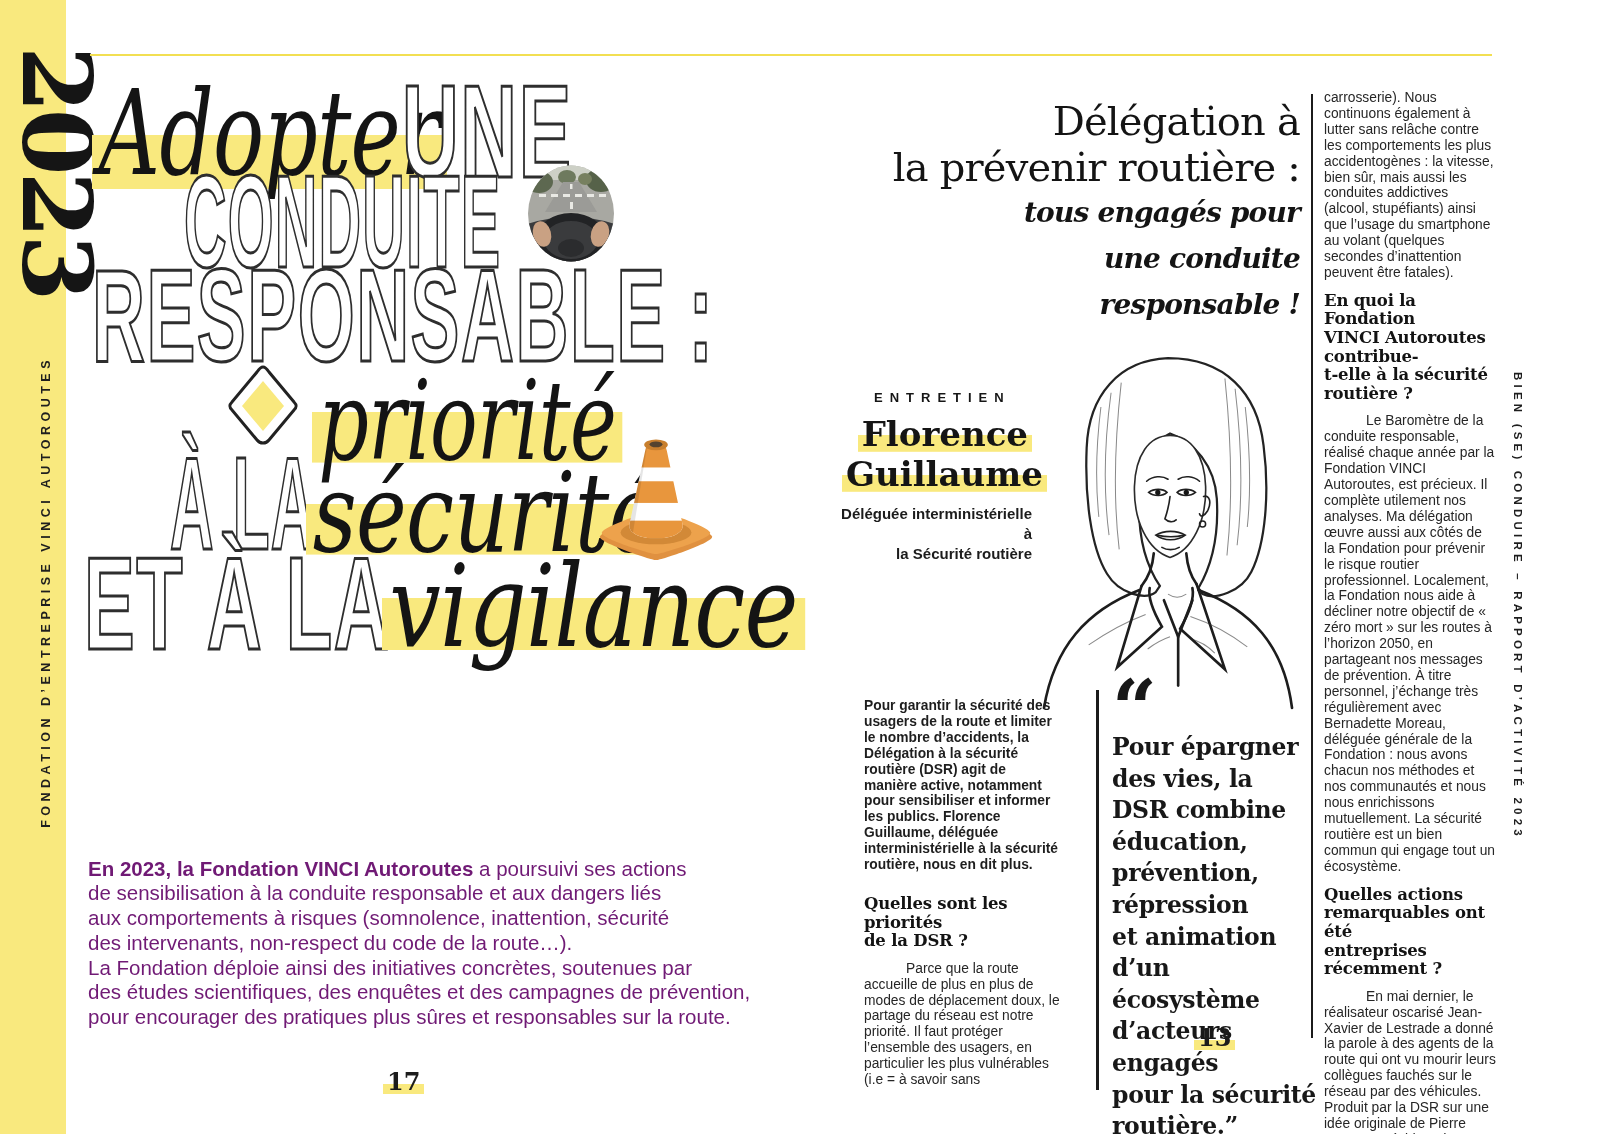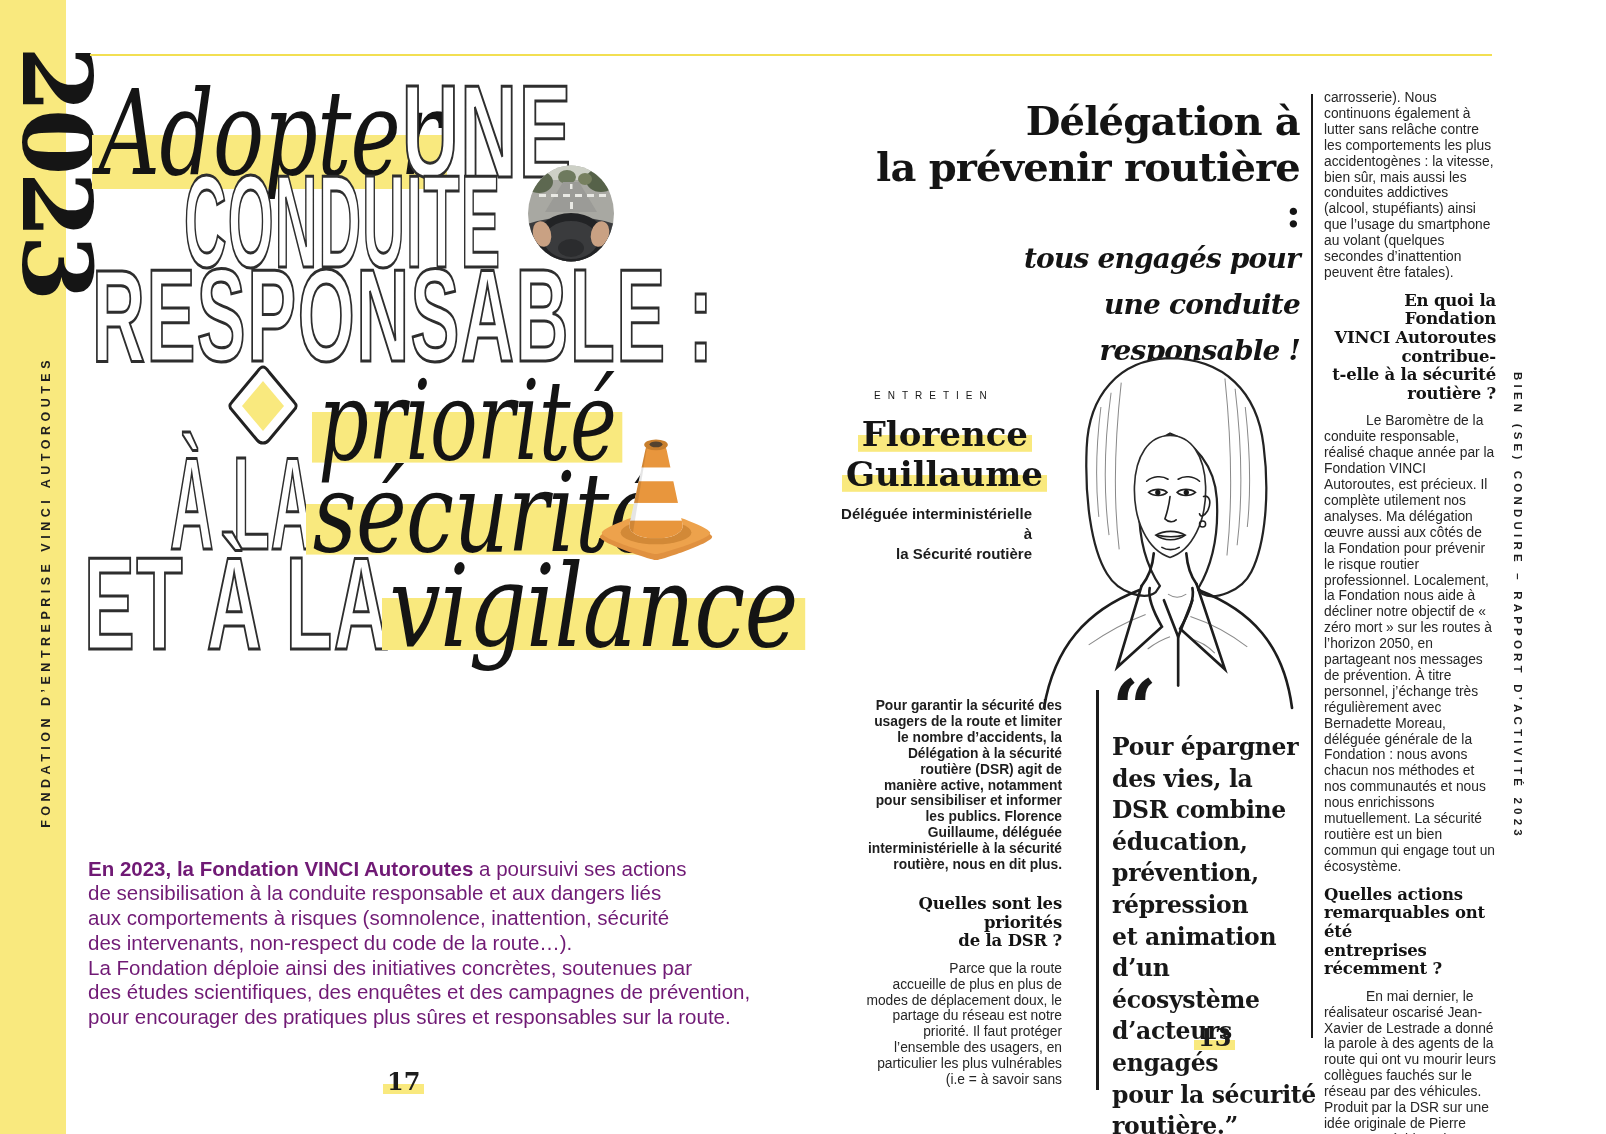--- a/index.html
+++ b/index.html
@@ -49,40 +49,40 @@
   .intro b{font-weight:700;}
 
   .pn{font-family:"DejaVu Serif",serif;font-weight:700;font-size:24px;line-height:1;
       background-image:linear-gradient(var(--yellow),var(--yellow));background-repeat:no-repeat;
       background-size:100% 42%;background-position:0 100%;padding:0 4px;}
   #pn-left{left:383px;top:1070px;}
   #pn-right{left:1194px;top:1026px;}
 
   
   .rp-head{left:858px;top:98px;width:442px;text-align:right;color:#141414;}
-  .rp-head .b{font-family:"DejaVu Serif",serif;font-weight:700;font-size:40px;line-height:46px;letter-spacing:-.8px;}
+  .rp-head .b{font-family:"DejaVu Serif",serif;font-weight:400;font-size:40px;line-height:46px;letter-spacing:-.8px;}
   .rp-head .i{font-family:"DejaVu Serif",serif;font-style:italic;font-weight:700;font-size:28px;line-height:46px;letter-spacing:-.8px;}
 
-  .kicker{left:874px;top:390px;font-weight:400;font-size:10px;letter-spacing:7px;color:#161616;text-align:center;}
+  .kicker{left:874px;top:390px;font-weight:700;font-size:13px;letter-spacing:7px;color:#161616;text-align:center;}
   .who{left:830px;top:414px;width:202px;text-align:right;}
   .who .nm{font-family:"DejaVu Serif",serif;font-weight:700;font-size:34px;line-height:40px;color:#151515;margin-left:12px;}
   .who .nm .hl-band{background-size:100% 42%;background-position:0 92%;padding:0 4px;}
   .who .role{margin-top:10px;font-weight:700;font-size:15px;line-height:20px;color:#1c1c1c;}
 
   
   .bodytxt{font-size:13.8px;line-height:15.9px;color:#262626;}
   .lead{font-weight:700;color:#1e1e1e;margin:0 0 22px 0;}
   .question{font-family:"DejaVu Serif",serif;font-weight:700;font-size:16.5px;line-height:18.6px;
             color:#131313;margin:0 0 10px 0;white-space:pre-line;letter-spacing:-.2px;}
   .answer{margin:0;}
   .indent{text-indent:42px;}
   .mt-q{margin-top:11px;}
   .mb-a{margin-bottom:10px;}
 
-  .col1{left:864px;top:698px;width:198px;text-align:right;}
+  .col1{left:864px;top:698px;width:198px;}
   .quote-rule{left:1096px;top:690px;width:3px;height:400px;background:#1b1b1b;}
   .quote{left:1112px;top:686px;width:210px;color:#181818;}
   .quote-mark{font-family:"DejaVu Serif",serif;font-weight:700;font-size:78px;line-height:.58;height:46px;}
   .quote-text{font-family:"DejaVu Serif",serif;font-weight:700;font-size:23.5px;line-height:31.6px;
               letter-spacing:-.3px;white-space:pre-line;}
   .col3-rule{left:1311px;top:94px;width:2px;height:944px;background:#1b1b1b;}
   .col3{left:1324px;top:90px;width:172px;}
 
   .edge-title{left:1512px;top:372px;writing-mode:vertical-rl;font-weight:700;font-size:11.5px;
               letter-spacing:4.2px;color:#1d1d1d;white-space:nowrap;}
@@ -256,21 +256,21 @@
 et animation
 d’un écosystème
 d’acteurs engagés
 pour la sécurité
 routière.”</div>
   </div>
 
   <div class="abs col3-rule"></div>
   <div class="abs col3 bodytxt">
     <p class="answer" style="margin:0;">carrosserie). Nous continuons également à lutter sans relâche contre les comportements les plus accidentogènes : la vitesse, bien sûr, mais aussi les conduites addictives (alcool, stupéfiants) ainsi que l’usage du smartphone au volant (quelques secondes d’inattention peuvent être fatales).</p>
-    <p class="question mt-q" style="white-space: pre-line; text-align: right;">En quoi la Fondation
+    <p class="question mt-q" style="white-space: pre-line;">En quoi la Fondation
 VINCI Autoroutes contribue-
 t-elle à la sécurité routière ?</p>
     <p class="answer indent mb-a">Le Baromètre de la conduite responsable, réalisé chaque année par la Fondation VINCI Autoroutes, est précieux. Il complète utilement nos analyses. Ma délégation œuvre aussi aux côtés de la Fondation pour prévenir le risque routier professionnel. Localement, la Fondation nous aide à décliner notre objectif de « zéro mort » sur les routes à l’horizon 2050, en partageant nos messages de prévention. À titre personnel, j’échange très régulièrement avec Bernadette Moreau, déléguée générale de la Fondation : nous avons chacun nos méthodes et nos communautés et nous nous enrichissons mutuellement. La sécurité routière est un bien commun qui engage tout un écosystème.</p>
     <p class="question mt-q" style="white-space: pre-line;">Quelles actions
 remarquables ont été
 entreprises récemment ?</p>
     <p class="answer indent">En mai dernier, le réalisateur oscarisé Jean-Xavier de Lestrade a donné la parole à des agents de la route qui ont vu mourir leurs collègues fauchés sur le réseau par des véhicules. Produit par la DSR sur une idée originale de Pierre Coppey, président de VINCI Autoroutes, ce film, très émouvant, rappelle qu’en cas d’intervention en cours, « je ralentis, je m’écarte, j’évite le pire ». Ce film se double d’expérimentations sur la signalisation et d’évolutions réglementaires. Patrouilleurs, dépanneurs, forces de l’ordre, pompiers, urgentistes.. ils sont tous là pour nous protéger. À nous de les protéger aussi.  ●</p>
   </div>
 
   <div class="abs edge-title">BIEN (SE) CONDUIRE – RAPPORT D’ACTIVITÉ 2023</div>

